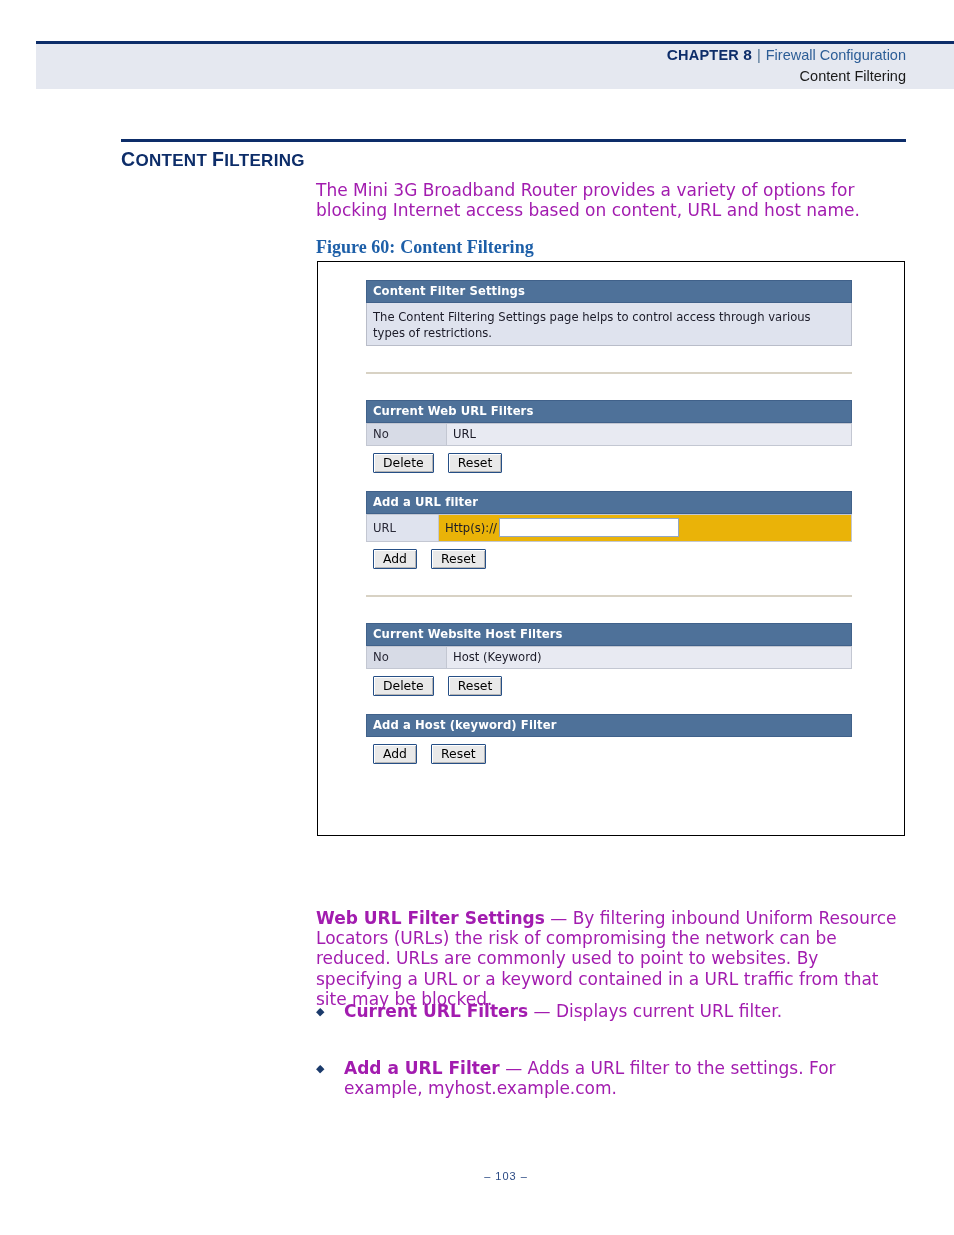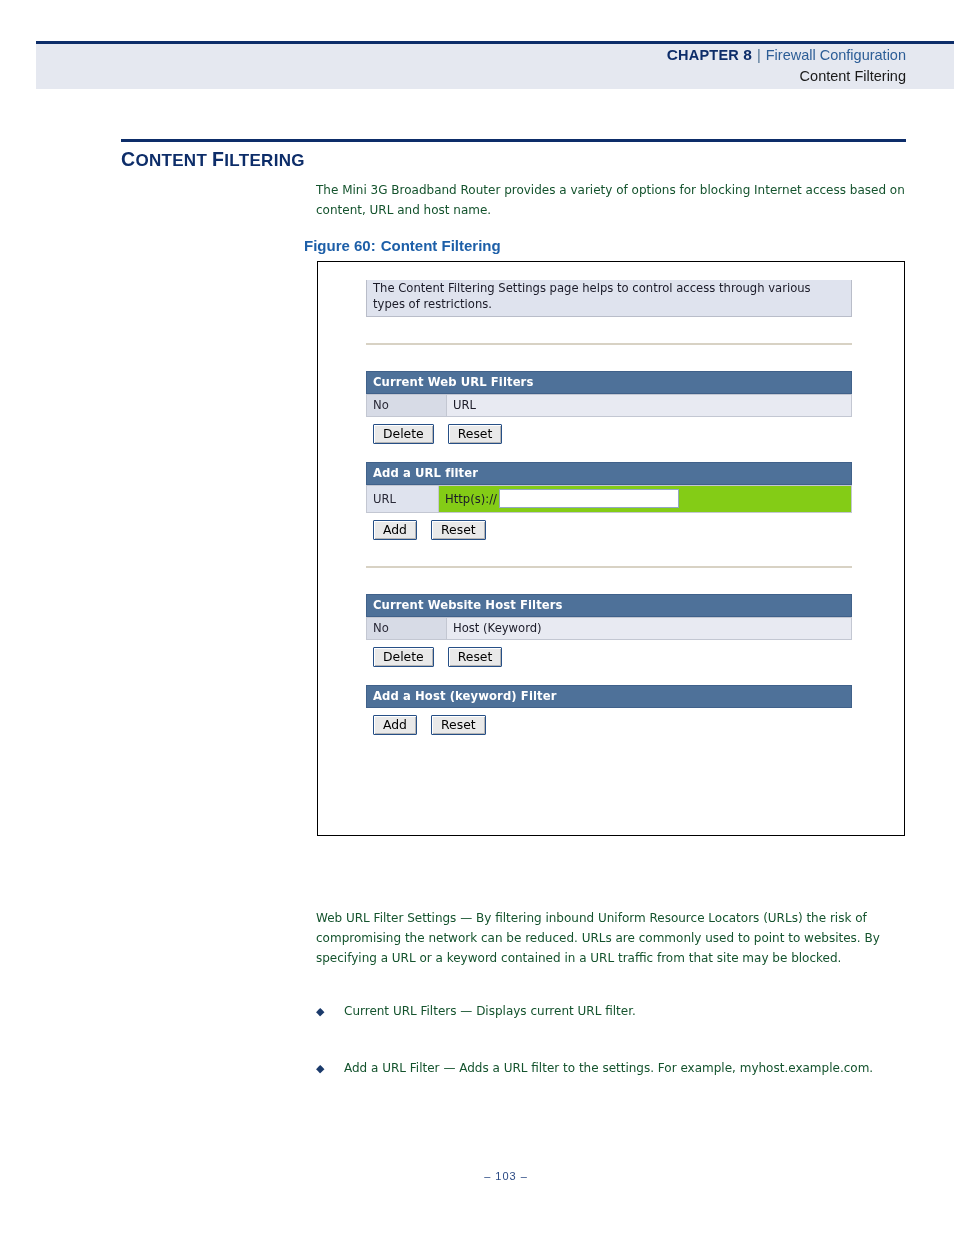--- a/index.html
+++ b/index.html
@@ -48,31 +48,31 @@
     font-weight: bold; color: #0d2d69;
     font-variant: small-caps; font-size: 17px; letter-spacing: .3px;
     white-space: nowrap;
   }
   .sec-title .cap { font-size: 19.5px; }
 
   
   .col { position: absolute; left: 280px; width: 592px; }
   p.body {
     margin: 0;
-    font-size: 12px;
+    font-size: 17px;
     line-height: 20.2px;
-    color: #14532d;
-    font-family: "DejaVu Sans", sans-serif;
-  }
-  p.body b { font-weight: normal; }
+    color: #a21caf;
+    font-family: "DejaVu Sans", sans-serif;
+  }
+  p.body b { font-weight: bold; }
 
   .fig-caption {
-    position: absolute; left: 268px; top: 237px;
-    font-family: Liberation Sans, sans-serif;
-    font-weight: bold; color: #1d5fa8; font-size: 15px;
+    position: absolute; left: 280px; top: 237px;
+    font-family: Liberation Serif, serif;
+    font-weight: bold; color: #1d5fa8; font-size: 18px;
     white-space: nowrap;
   }
   .fig-caption .gap { display:inline-block; width:5px; }
 
   
   .fig-box {
     position: absolute; left: 281px; top: 261px;
     width: 588px; height: 575px;
     border: 1.4px solid #000; background: #fff;
   }
@@ -91,41 +91,41 @@
     white-space: nowrap;
   }
   .descbox {
     background: #dfe3ee;
     border: 1px solid #b9bdc9;
     border-top: none;
     color: #1b1b28;
     font-family: "DejaVu Sans", sans-serif;
     font-size: 11.6px;
     line-height: 15.5px;
-    padding: 1px 6px 4px 6px;
+    padding: 7px 6px 4px 6px;
   }
   .divider {
     height: 2px; background: #d8d2c4; margin: 0;
   }
 
   table.rt {
     width: 100%; border-collapse: collapse;
     font-family: "DejaVu Sans", sans-serif;
     font-size: 11.6px; color: #1b1b28;
   }
   table.rt td {
     border: 1px solid #c3c7d2;
     padding: 3px 6px 4px 6px;
     vertical-align: middle;
     height: 21px;
   }
   td.lbl { width: 80px; background: #d7dbe6; color:#2a2a38; }
   td.lbl-wide { width: 72px; background: #dfe3ee; color:#2a2a38; }
   td.val { background: #e8eaf2; }
-  td.val-white { background: #84cc16; }
+  td.val-white { background: #eab308; }
 
   .prefix {
     font-family: "DejaVu Sans", sans-serif;
     font-size: 11.6px; color: #1b1b28;
     vertical-align: middle;
     margin-right: 2px;
   }
   input.fld {
     border: 1px solid #93a7c4;
     background: #ffffff;
@@ -192,20 +192,21 @@
     <p class="body">The Mini 3G Broadband Router provides a variety of options for blocking Internet access based on content, URL and host name.</p>
   </div>
 
   <div class="fig-caption">
     <span>Figure 60:</span><span class="gap"></span><span>Content Filtering</span>
   </div>
 
   <div class="fig-box">
     <div class="ss">
 
+      <div class="bar">Content Filter Settings</div>
       <div class="descbox">The Content Filtering Settings page helps to control access through various types of restrictions.</div>
 
       <div class="gap-lg"></div>
       <div class="divider"></div>
       <div class="gap-lg"></div>
 
       <div class="bar">Current Web URL Filters</div>
       <table class="rt">
         <tbody>
             <tr>

